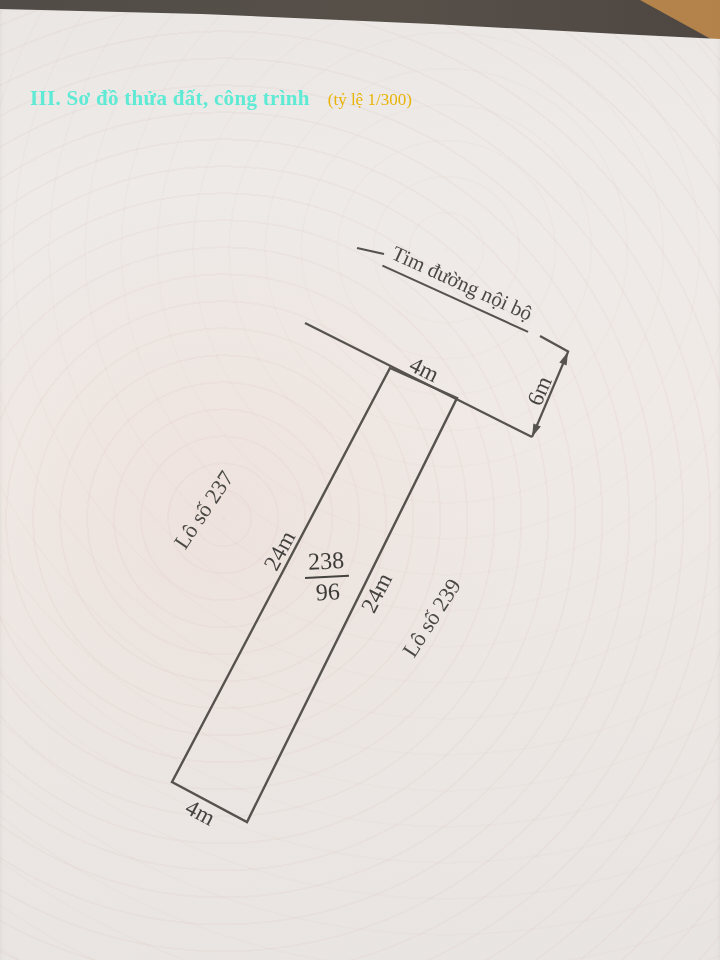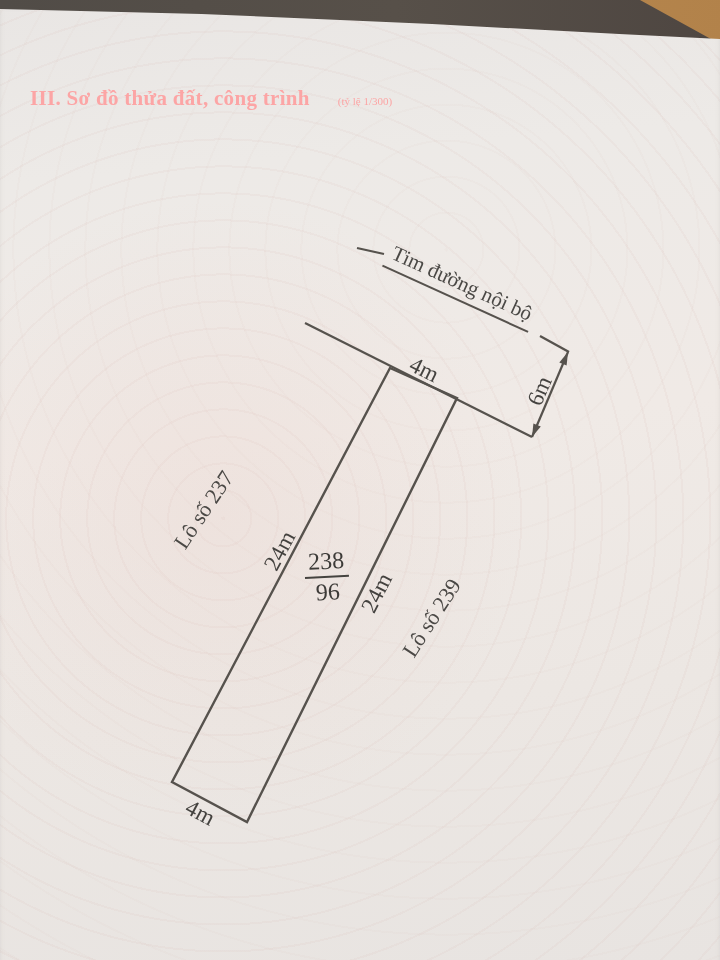--- a/index.html
+++ b/index.html
@@ -18,22 +18,22 @@
   .paper{position:absolute;left:0;top:0;width:720px;height:960px;
     clip-path:polygon(0 9px,28% 14px,60% 24px,86% 34px,100% 39px,100% 100%,0 100%);
     background:
       radial-gradient(circle 430px at 30% 53%, rgba(233,198,190,0.20), rgba(233,198,190,0) 72%),
       repeating-radial-gradient(circle at 31% 54%, rgba(212,176,170,0.10) 0 2px, rgba(0,0,0,0) 2px 27px),
       repeating-radial-gradient(circle at 62% 26%, rgba(214,188,180,0.07) 0 2px, rgba(0,0,0,0) 2px 36px),
       linear-gradient(175deg,#e9e6e4 0%,#edeae7 18%,#f0eae6 45%,#ece7e3 72%,#e8e4e1 100%);
     box-shadow:inset 0 7px 9px -5px rgba(84,74,64,0.35);}
   
   .title-row{position:absolute;left:30px;top:86px;white-space:nowrap;}
-  .title-bold{font-weight:bold;font-size:21px;letter-spacing:.3px;color:#fca5a5;}
-  .title-scale{font-size:11px;color:#fca5a5;margin-left:24px;}
+  .title-bold{font-weight:bold;font-size:21px;letter-spacing:.3px;color:#5eead4;}
+  .title-scale{font-size:17px;color:#eab308;margin-left:14px;}
   
   svg.linework{position:absolute;left:0;top:0;}
   .stroke{stroke:#56524d;fill:none;}
   .ah{fill:#56524d;stroke:none;}
   
   .lbl{position:absolute;transform:translate(-50%,-50%);white-space:nowrap;
     color:#44423f;font-size:23px;}
   .lbl-tim{font-size:21px;border-bottom:2px solid #56524d;padding:0 4px 3px 4px;color:#4a4845;}
   .lbl-lot{font-size:22px;color:#4a4845;}
   .fraction{text-align:center;line-height:1.05;font-size:24px;color:#3d3b38;}

